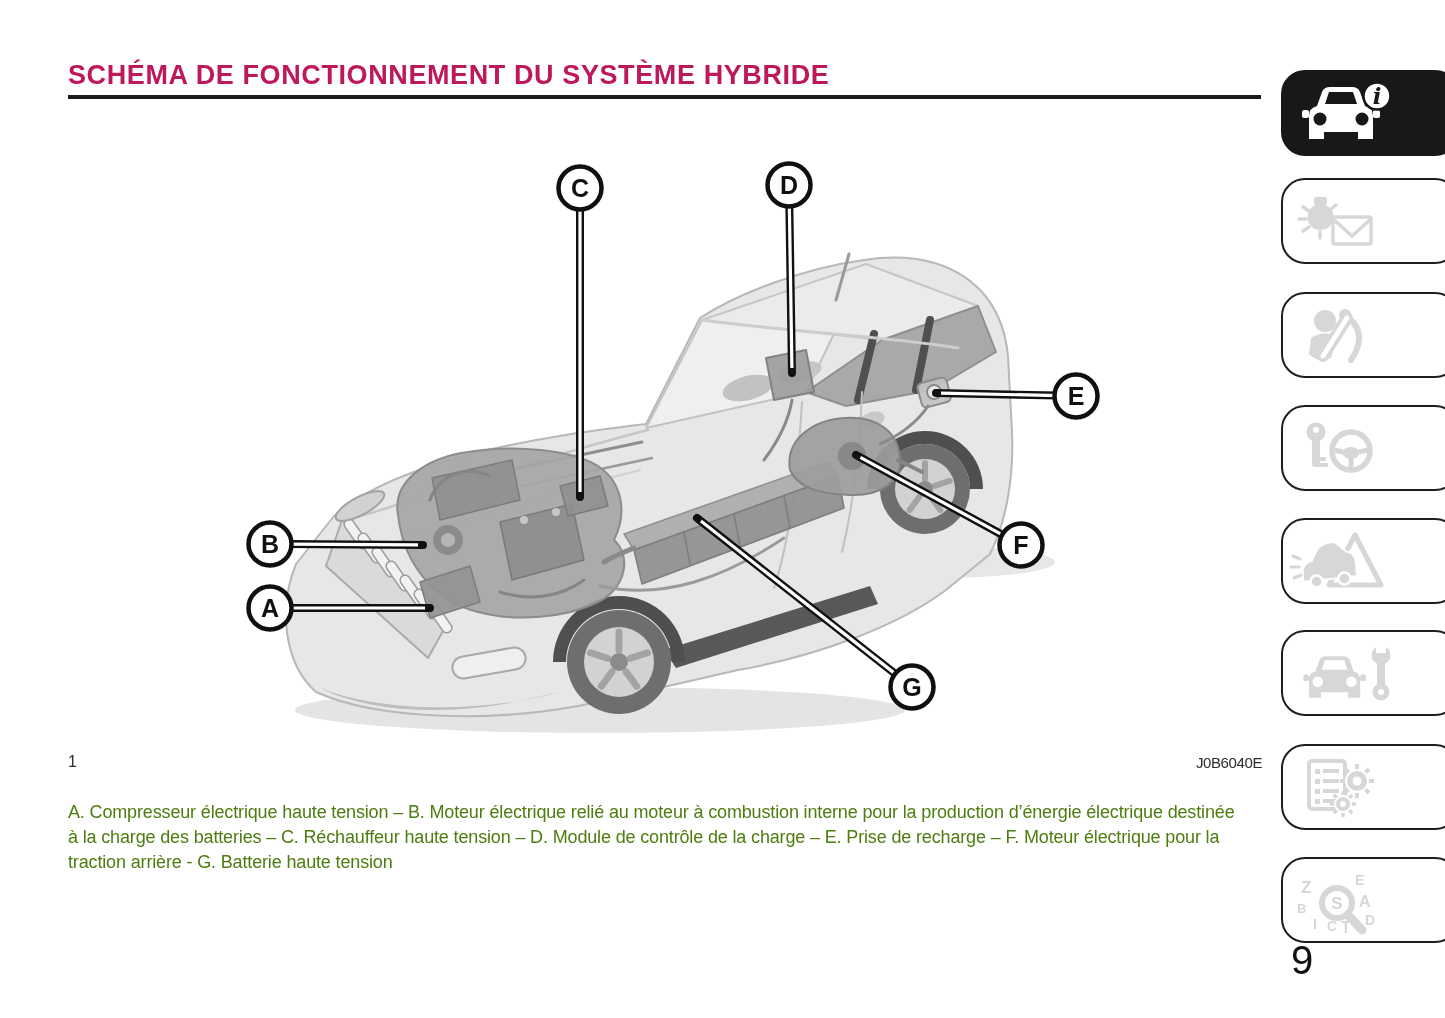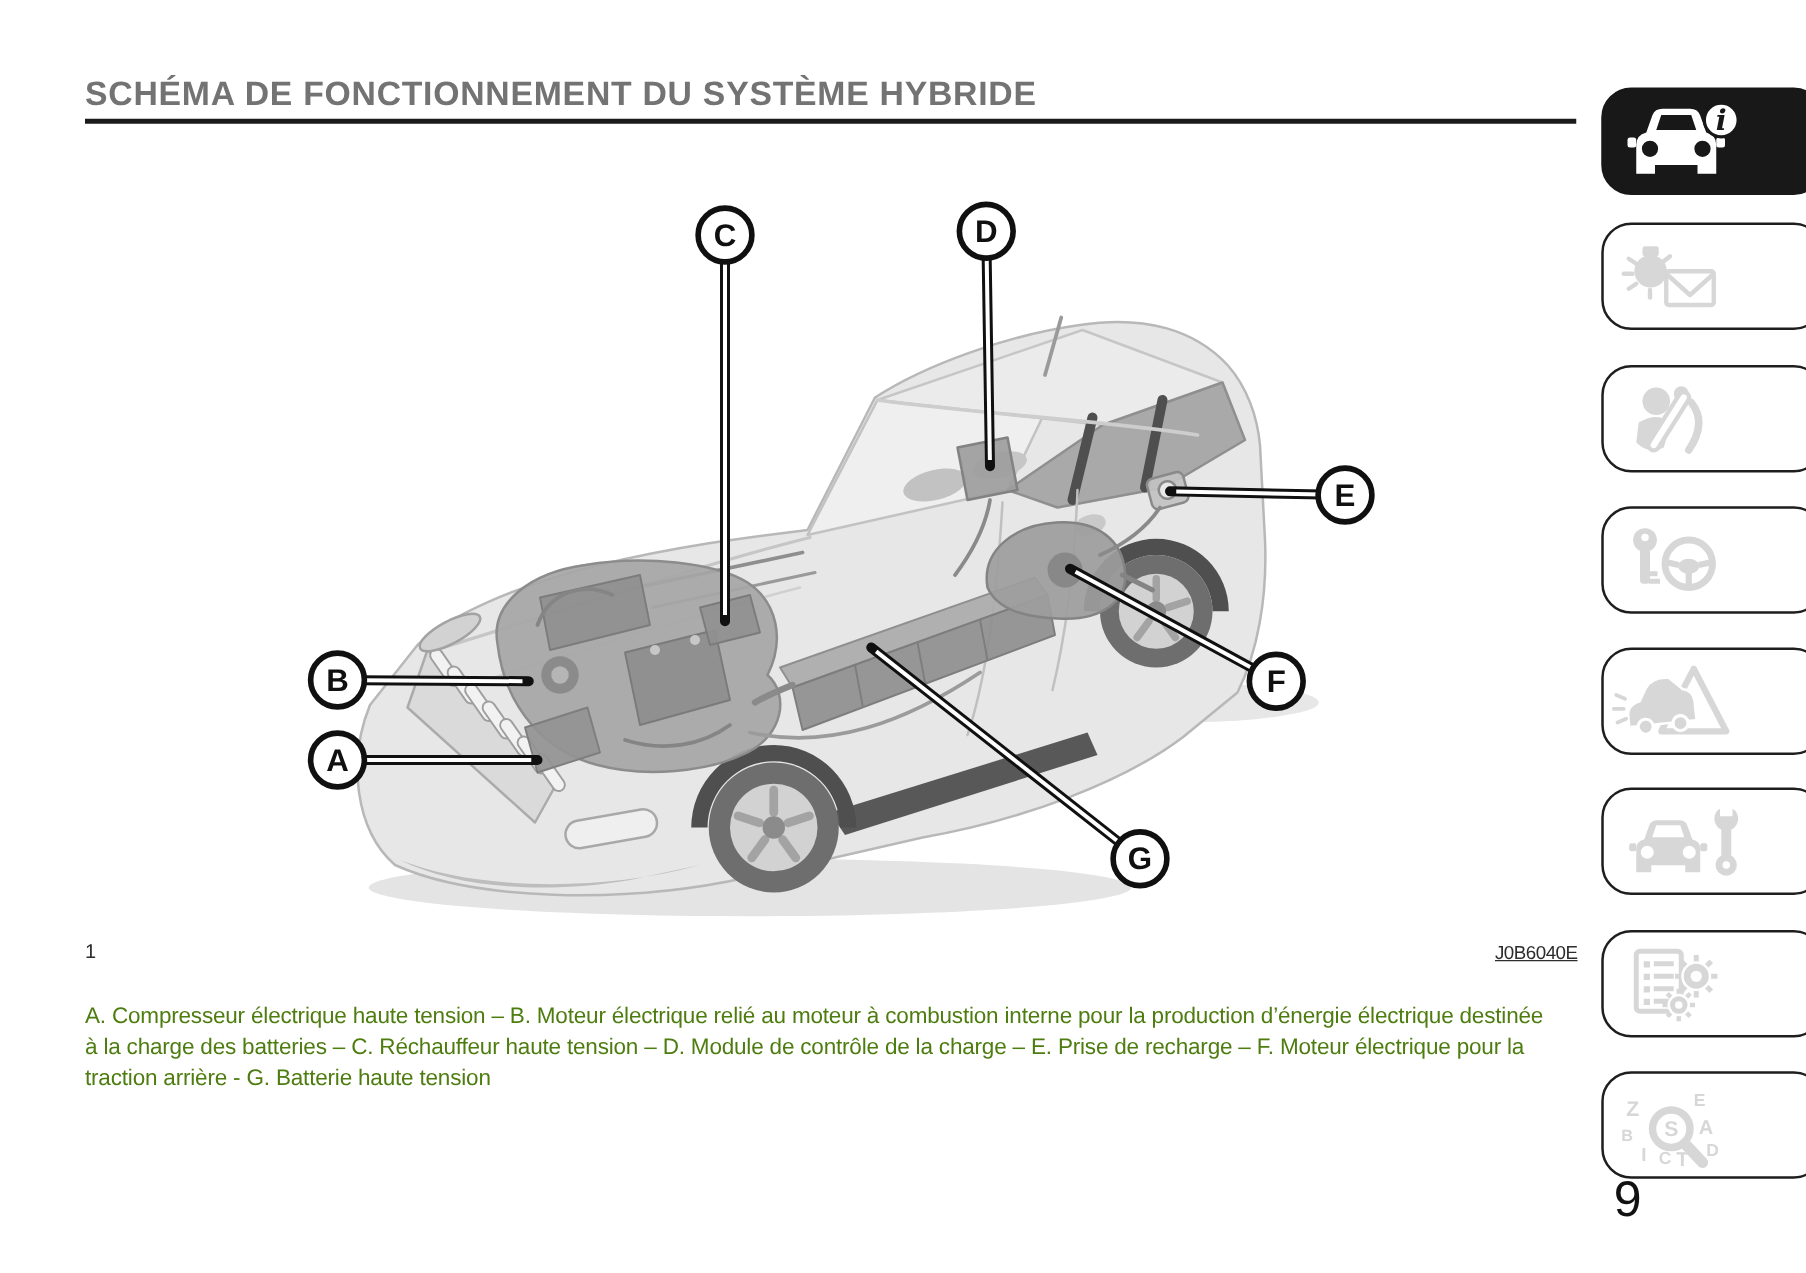--- a/index.html
+++ b/index.html
@@ -3,33 +3,33 @@
 <meta charset="utf-8">
 <style>
   html,body{margin:0;padding:0;background:#ffffff;}
   body{
     position:relative;width:1445px;height:1018px;overflow:hidden;
     font-family:"Liberation Sans",sans-serif;color:#1b1b1b;
   }
   
   .page-title{
     position:absolute;left:68px;top:60px;margin:0;
-    font-size:27px;font-weight:bold;letter-spacing:.6px;color:#737373;
+    font-size:27px;font-weight:bold;letter-spacing:.6px;color:#be185d;
     white-space:nowrap;
   }
   .title-rule{
     position:absolute;left:68px;top:95px;width:1193px;height:4px;background:#1b1b1b;
   }
   
   .diagram-svg{position:absolute;left:0;top:0;width:1445px;height:1018px;}
   .fig-number{
     position:absolute;left:68px;top:753px;font-size:16px;color:#2d2d2d;letter-spacing:-.3px;
   }
   .fig-code{
-    position:absolute;right:183px;top:754px;font-size:15px;color:#2d2d2d;letter-spacing:-.4px;text-decoration:underline;
+    position:absolute;right:183px;top:754px;font-size:15px;color:#2d2d2d;letter-spacing:-.4px;
   }
   
   .caption{
     position:absolute;left:68px;top:800px;width:1170px;margin:0;
     font-size:18px;line-height:25px;letter-spacing:-.15px;color:#4d7c0f;
   }
   
   .tile{
     position:absolute;left:1281px;width:178px;height:86px;
     background:#ffffff;border:2px solid #1e1e1e;border-radius:24px;

